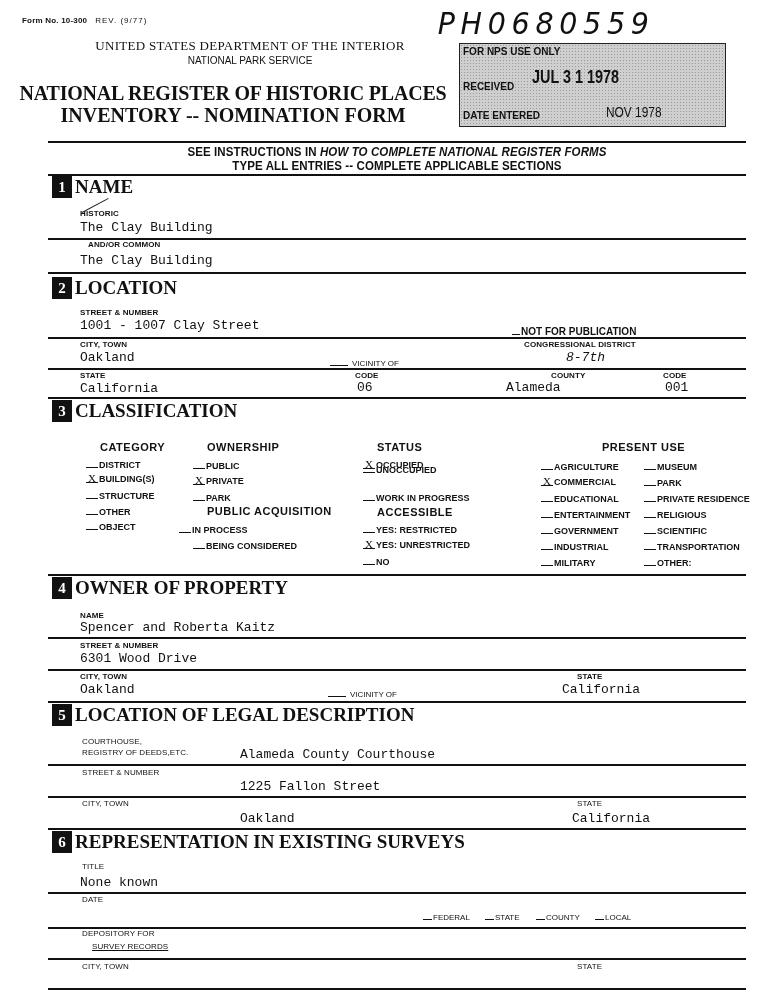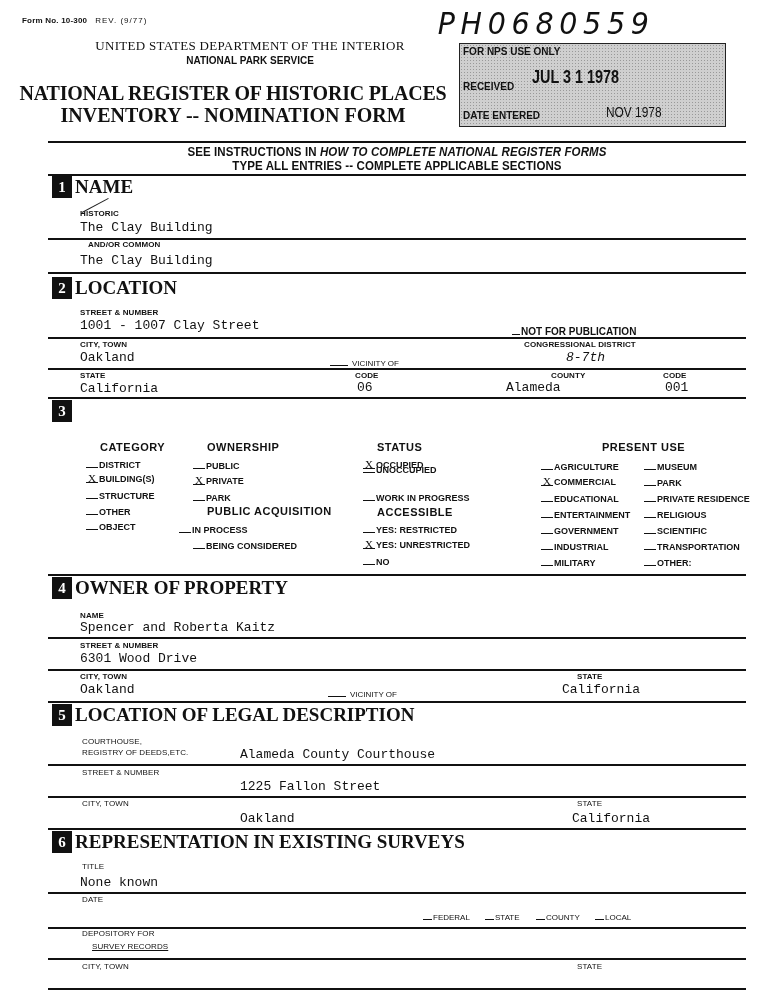--- a/index.html
+++ b/index.html
@@ -1,21 +1,21 @@
 <!DOCTYPE html>
 <html><head>
 <meta charset="utf-8">
 <style>
   html, body { margin: 0; padding: 0; background: #fff; }
   body { width: 760px; height: 1000px; position: relative; overflow: hidden; color: #111; font-family: "Liberation Sans", sans-serif; }
   .abs { position: absolute; }
   .formno { left: 22px; top: 16px; font-size: 8px; font-weight: bold; letter-spacing: 0.2px; }
   .formno .rev { font-weight: normal; margin-left: 8px; letter-spacing: 1px; }
   .dept { left: 40px; width: 420px; top: 38px; text-align: center; font-family: "Liberation Serif", serif; font-size: 13px; letter-spacing: 0.3px; }
-  .nps { left: 40px; width: 420px; top: 55px; text-align: center; font-size: 10px; font-weight: bold; }
+  .nps { left: 40px; width: 420px; top: 55px; text-align: center; font-size: 10px; font-weight: normal; }
   .title1 { left: 8px; width: 450px; top: 82px; text-align: center; font-family: "Liberation Serif", serif; font-weight: bold; font-size: 20px; letter-spacing: -0.2px; }
   .title2 { left: 8px; width: 450px; top: 104px; text-align: center; font-family: "Liberation Serif", serif; font-weight: bold; font-size: 20px; }
   .handref { left: 432px; top: 6px; font-family: "DejaVu Sans", sans-serif; font-size: 30px; font-weight: 200; letter-spacing: 6px; font-style: italic; transform: scaleX(0.95); }
   .npsbox { left: 459px; top: 43px; width: 265px; height: 82px; border: 1.5px solid #222; background: #cfcfcf;
             background-image: radial-gradient(#999 0.6px, transparent 0.8px); background-size: 3px 3px; }
   .npsbox .l1 { position:absolute; left:3px; top:2px; font-size: 10px; font-weight: bold; }
   .npsbox .l2 { position:absolute; left:3px; top:37px; font-size: 10px; font-weight: bold; }
   .npsbox .v2 { position:absolute; left:72px; top:23px; font-size: 18px; font-weight: bold; font-family: "Liberation Sans", sans-serif; transform: scaleX(0.8); transform-origin: left; }
   .npsbox .l3 { position:absolute; left:3px; top:66px; font-size: 10px; font-weight: bold; }
   .npsbox .v3 { position:absolute; left:146px; top:60px; font-size: 14px; font-family: "Liberation Sans", sans-serif; transform: scaleX(0.85); transform-origin:left; }
@@ -91,20 +91,21 @@
 <div class="lbl" style="left:355px; top:371px;">CODE</div>
 <div class="val" style="left:357px; top:380px;">06</div>
 <div class="lbl" style="left:551px; top:371px;">COUNTY</div>
 <div class="val" style="left:506px; top:380px;">Alameda</div>
 <div class="lbl" style="left:663px; top:371px;">CODE</div>
 <div class="val" style="left:665px; top:380px;">001</div>
 <div class="rule" style="top:397px;"></div>
 
 <div class="sechead" style="top:400px;">
   <span class="secnum">3</span>
+  <span>CLASSIFICATION</span>
 </div>
 
 <div class="colhead" style="left:100px; top:441px;">CATEGORY</div>
 <div id="cat-list"></div>
 <div class="colhead" style="left:207px; top:441px;">OWNERSHIP</div>
 <div class="colhead" style="left:207px; top:505px;">PUBLIC ACQUISITION</div>
 <div class="colhead" style="left:377px; top:441px;">STATUS</div>
 <div class="colhead" style="left:377px; top:506px;">ACCESSIBLE</div>
 <div class="colhead" style="left:602px; top:441px;">PRESENT USE</div>
 

